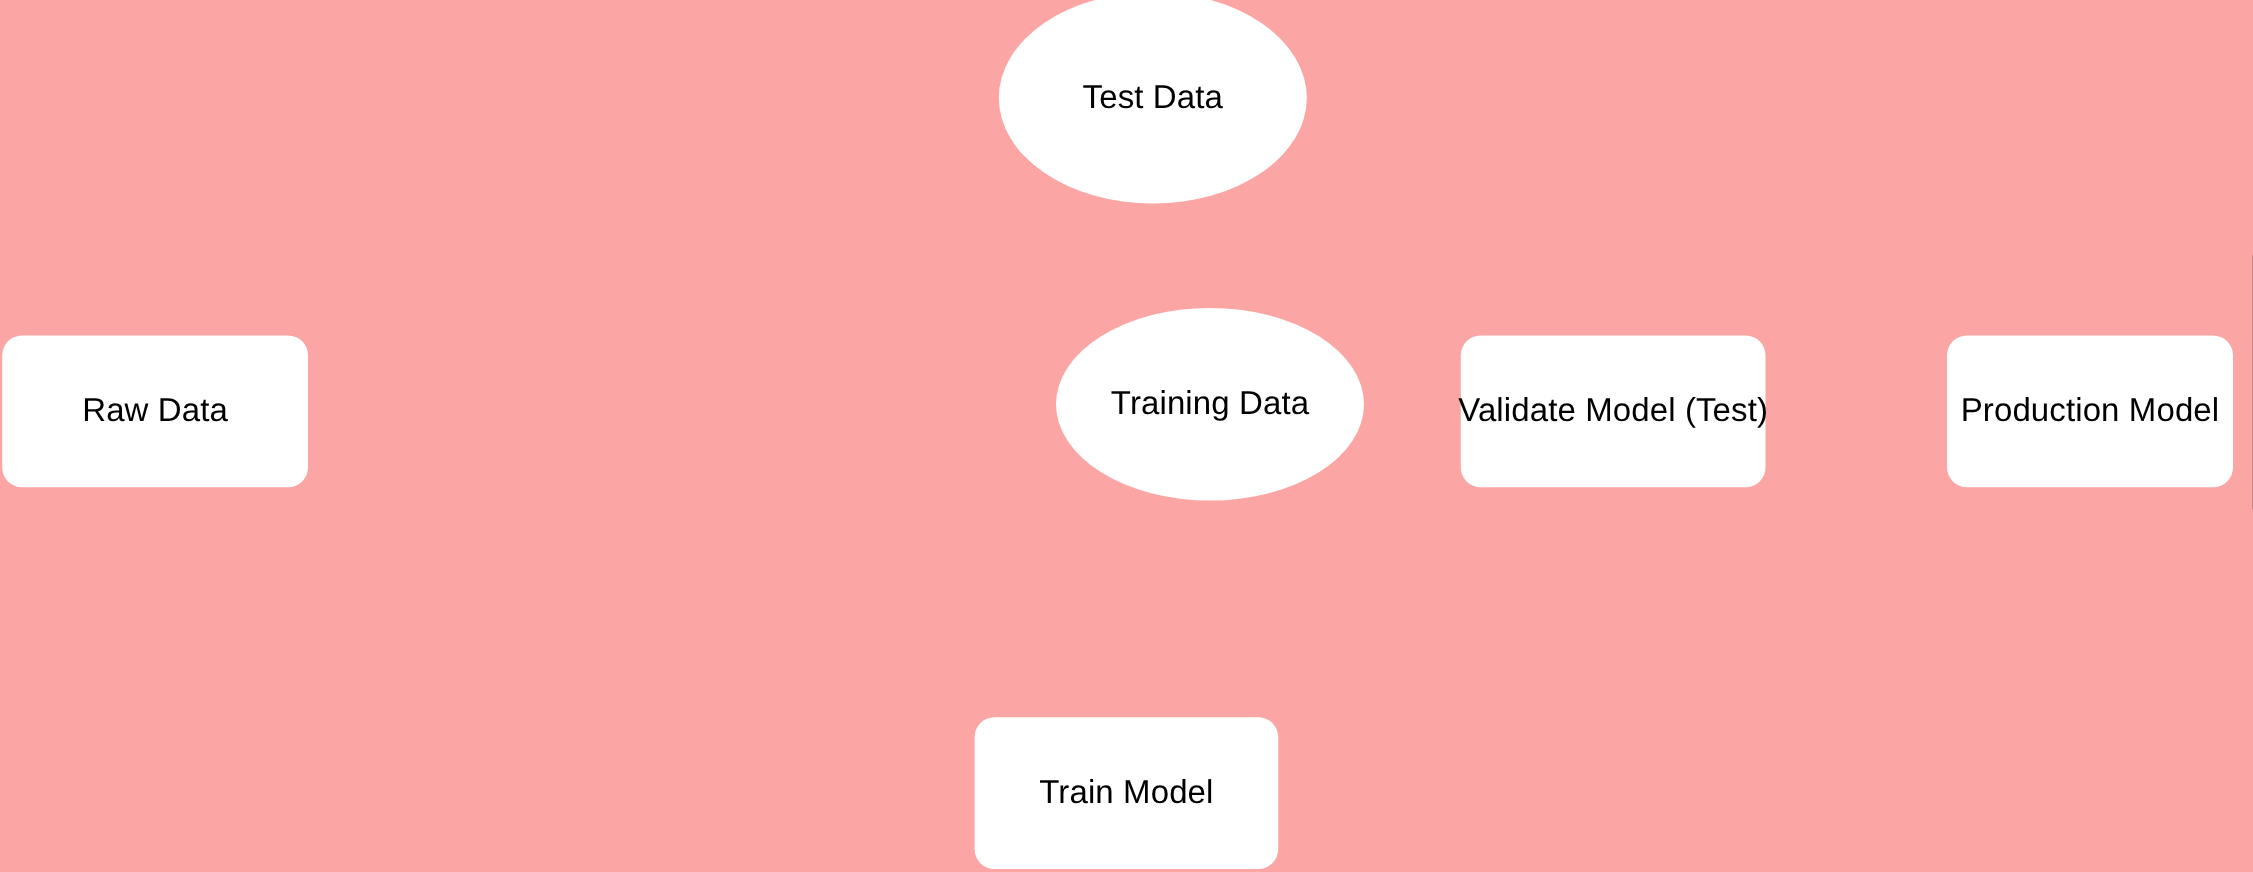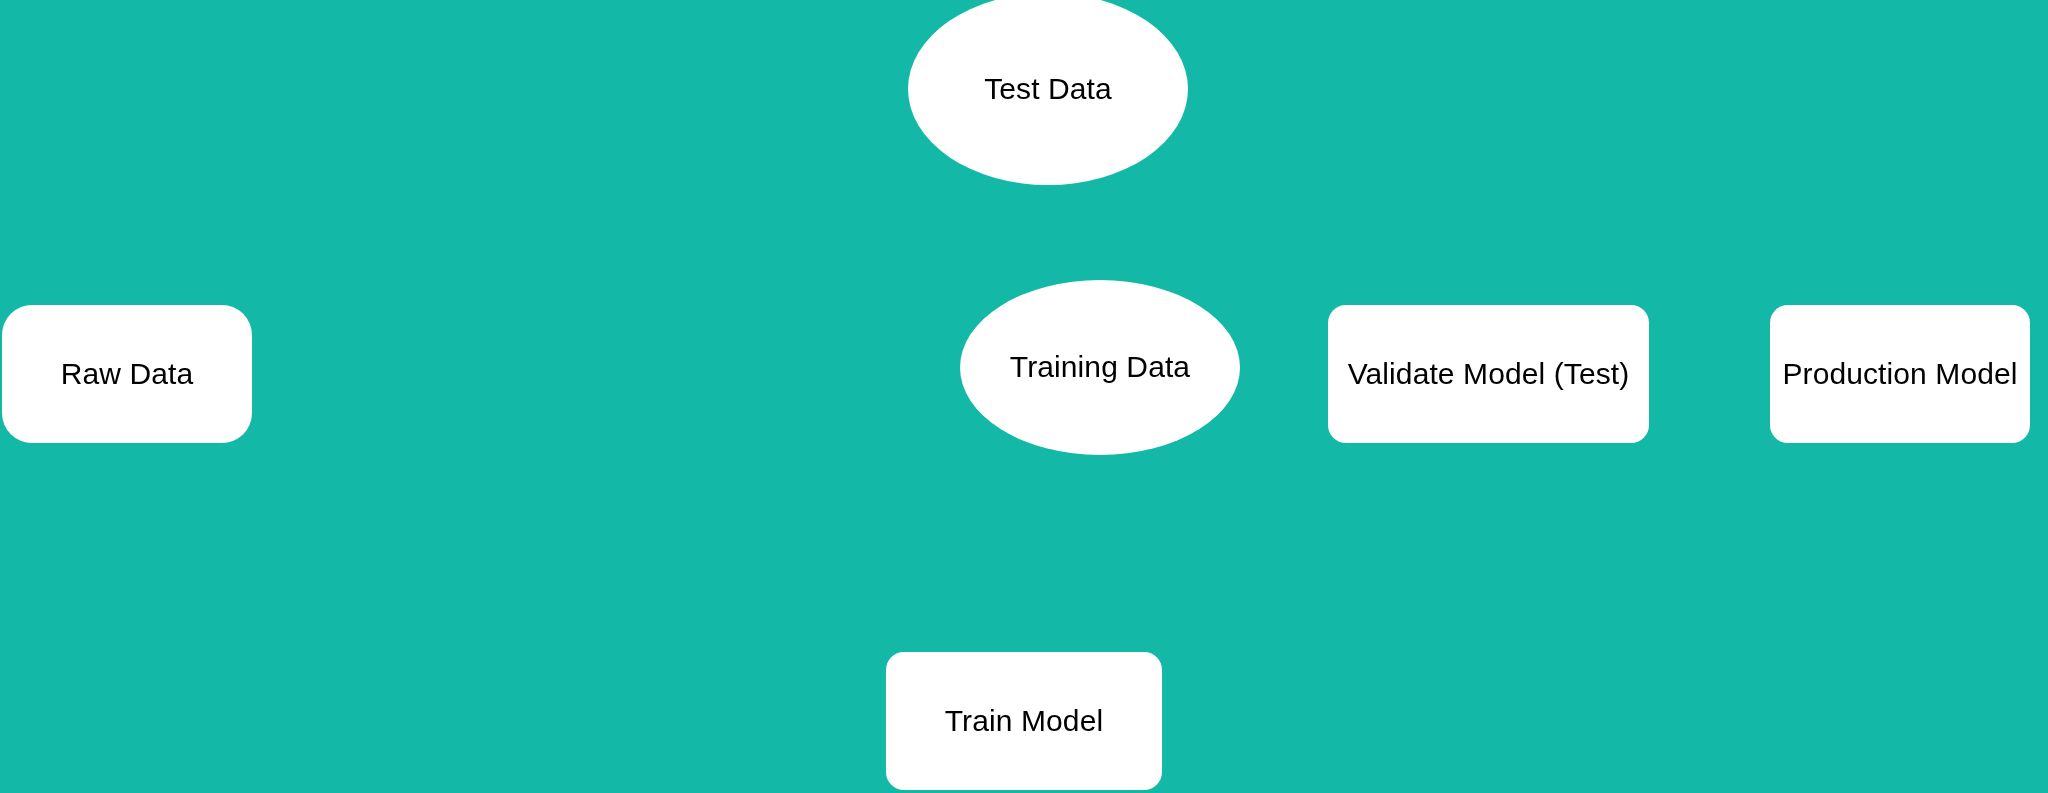--- a/index.html
+++ b/index.html
@@ -11,21 +11,21 @@
   body {
     width: 2048px;
     height: 793px;
     overflow: hidden;
     font-family: "Liberation Sans", sans-serif;
   }
   #diagram-canvas {
     position: relative;
     width: 2048px;
     height: 793px;
-    background: #14b8a6;
+    background: #fca5a5;
   }
   .node {
     position: absolute;
     background: #ffffff;
     color: #000000;
     display: flex;
     align-items: center;
     justify-content: center;
     text-align: center;
     box-sizing: border-box;
@@ -51,30 +51,30 @@
 </style>
 </head>
 <body>
 
 <div id="diagram-canvas">
 
   <div class="node terminal" style="left:908px; top:-7px; width:280px; height:192px;">
     <span class="node-label">Test Data</span>
   </div>
 
-  <div class="node process" style="left:2px; top:305px; width:250px; height:138px;border-radius:30px;">
+  <div class="node process" style="left:2px; top:305px; width:278px; height:138px;">
     <span class="node-label">Raw Data</span>
   </div>
 
 
   <div class="node terminal" style="left:960px; top:280px; width:280px; height:175px;">
     <span class="node-label">Training Data</span>
   </div>
 
-  <div class="node process" style="left:1328px; top:305px; width:321px; height:138px;">
+  <div class="node process" style="left:1328px; top:305px; width:277px; height:138px;">
     <span class="node-label">Validate Model (Test)</span>
   </div>
 
   <div class="node process" style="left:886px; top:652px; width:276px; height:138px;">
     <span class="node-label">Train Model</span>
   </div>
 
   <div class="node process" style="left:1770px; top:305px; width:260px; height:138px;">
     <span class="node-label">Production Model</span>
   </div>

